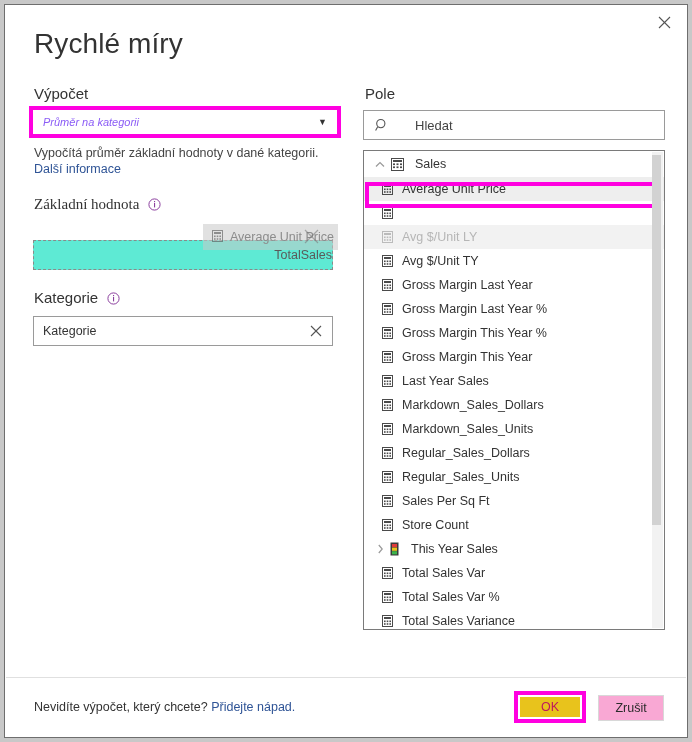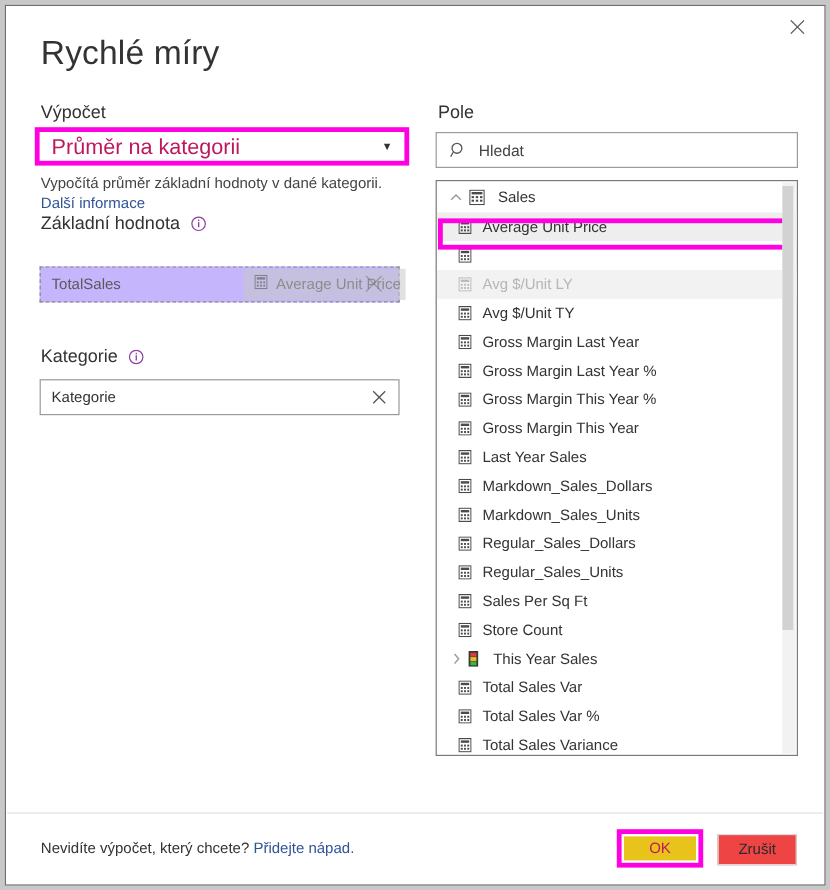--- a/index.html
+++ b/index.html
@@ -49,41 +49,42 @@
     position:absolute;left:24px;top:101px;width:312px;height:32px;
     border:4px solid #ff00e0;box-sizing:border-box;
   }
   #calc-select{
     position:absolute;left:29px;top:106px;width:302px;height:22px;
     background:#ffffff;border:none;
     display:flex;align-items:center;
     cursor:pointer;
   }
   #calc-select .val{
-    font-size:18px;color:#be185d;padding-left:9px;flex:1;
-    white-space:nowrap;overflow:hidden;text-overflow:ellipsis;
+    font-size:11px;color:#8b5cf6;padding-left:9px;flex:1;
+    white-space:nowrap;overflow:hidden;text-overflow:ellipsis;font-style:italic;
   }
   #calc-select .caret{
     font-size:9px;color:#333333;padding-right:9px;line-height:1;
   }
 
   #calc-desc{
     position:absolute;left:29px;top:140px;width:310px;
     font-size:12.5px;color:#444444;line-height:16px;
   }
   .link{color:#2f5496;text-decoration:none;cursor:pointer;}
 
-  #base-label{left:29px;top:172px;}
+  #base-label{left:29px;top:189px;font-family:Liberation Serif, serif;}
 
   
   #base-drop{
-    position:absolute;left:28px;top:217px;width:300px;height:30px;
+    position:absolute;left:28px;top:235px;width:300px;height:30px;
     border:1px dashed #8a8a8a;box-sizing:border-box;
-    background:#c4b5fd;display:flex;align-items:center;
+    background:#5eead4;display:flex;align-items:center;
     cursor:pointer;
+    justify-content:flex-end;
   }
   #base-drop .placeholder{
     font-size:12.5px;color:#5a5a5a;padding-left:9px;
   }
   
   #drag-ghost{
     position:absolute;left:198px;top:219px;width:135px;height:26px;
     background:rgba(200,200,200,.55);
     display:flex;align-items:center;
     pointer-events:none;
@@ -107,21 +108,21 @@
   #cat-field .clear{
     padding-right:10px;display:flex;align-items:center;cursor:pointer;
   }
 
   
   #fields-label{left:360px;top:79px;}
 
   #search-box{
     position:absolute;left:358px;top:105px;width:302px;height:30px;
     border:1px solid #9a9a9a;box-sizing:border-box;background:#fff;
-    display:flex;align-items:center;
+    display:flex;align-items:center;gap:16px;
   }
   #search-box .sicon{margin-left:11px;display:flex;}
   #search-input{
     border:none;outline:none;flex:1;margin-left:8px;margin-right:6px;
     font-family:"Liberation Sans", sans-serif;font-size:13px;color:#333;
     background:transparent;height:20px;
   }
   #search-input::placeholder{color:#444;opacity:1;}
 
   #field-list{
@@ -182,21 +183,21 @@
     border:4px solid #ff00e0;box-sizing:border-box;
   }
   #ok-btn{
     position:absolute;left:515px;top:692px;width:60px;height:20px;
     background:#e8c31c;border:none;padding:0;cursor:pointer;
     font-family:"Liberation Sans", sans-serif;font-size:12.5px;color:#be185d;
     display:flex;align-items:center;justify-content:center;
   }
   #cancel-btn{
     position:absolute;left:593px;top:690px;width:66px;height:26px;
-    background:#ef4444;border:1px solid #d8d8d8;padding:0;cursor:pointer;
+    background:#f9a8d4;border:1px solid #d8d8d8;padding:0;cursor:pointer;
     font-family:"Liberation Sans", sans-serif;font-size:12.5px;color:#2b2b2b;
     display:flex;align-items:center;justify-content:center;
   }
 </style>
 </head>
 <body>
 
 <div id="dialog">
 
   <button id="close-btn" aria-label="Close">

